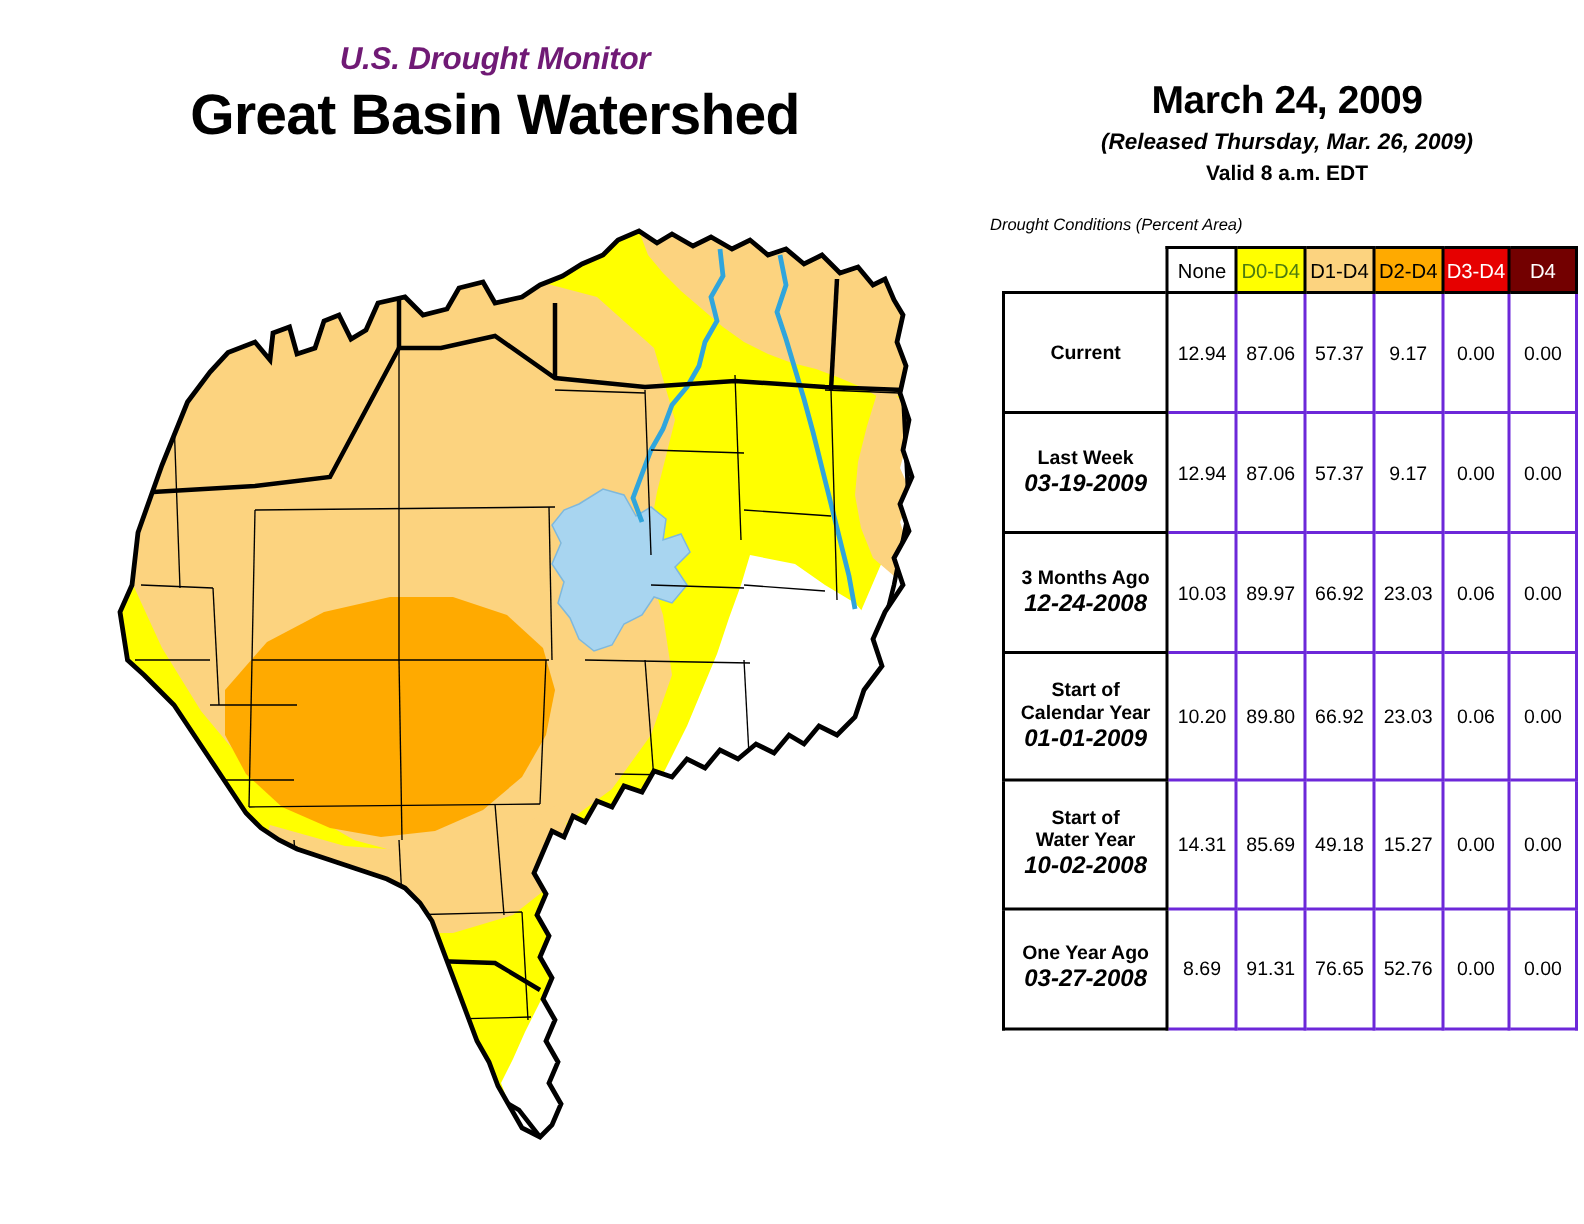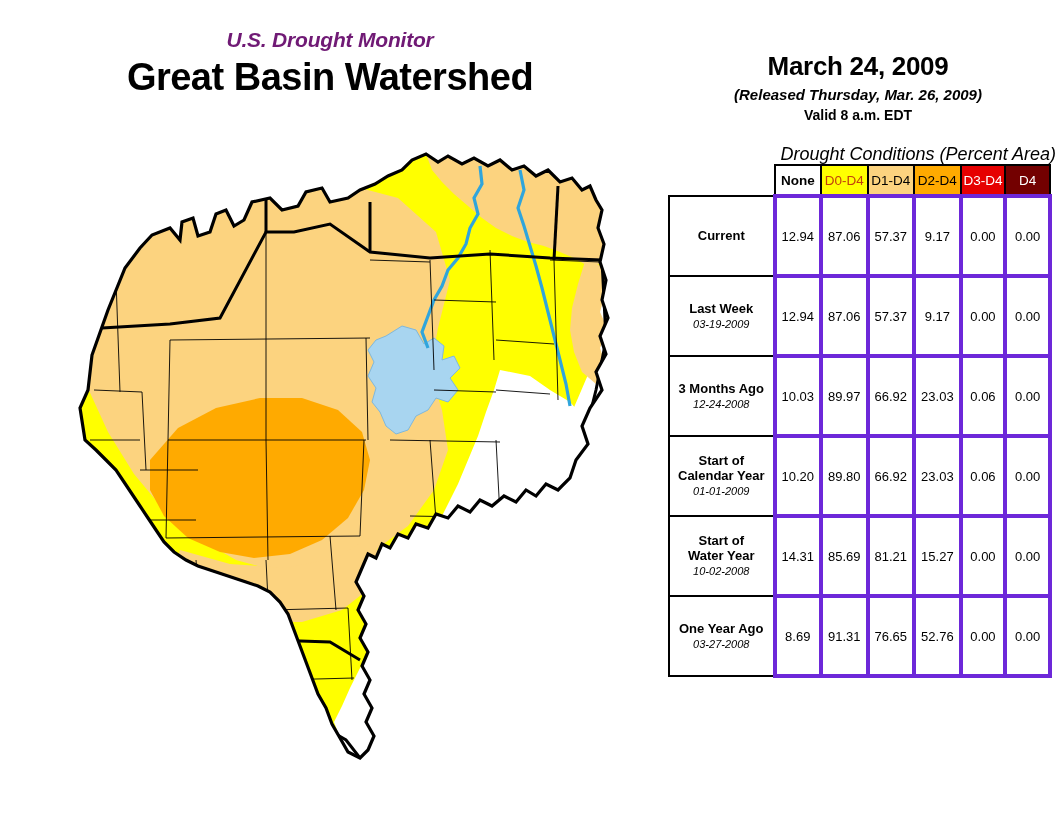--- a/index.html
+++ b/index.html
@@ -77,34 +77,34 @@
     font-size: 14px;
     font-weight: bold;
     margin-top: 4px;
     color: #000;
   }
 
   #table-caption {
     position: absolute;
     left: 0; top: 123px;
     width: 396px;
-    text-align: right;
-    font-size: 18px;
+    text-align: left;
+    font-size: 11px;
     font-style: italic;
     color: #000;
   }
 
   #conditions-table {
     position: absolute;
     left: 8px; top: 143px;
     border-collapse: collapse;
     width: 384px;
   }
   #conditions-table td, #conditions-table th {
-    border: 4px solid #6d28d9;
+    border: 2px solid #6d28d9;
     text-align: center;
     vertical-align: middle;
     font-size: 13px;
     color: #000;
     padding: 0;
   }
   #conditions-table thead th {
     height: 28px;
     font-weight: normal;
     font-size: 13.5px;
@@ -119,23 +119,23 @@
   }
   #conditions-table tbody td.rowlabel {
     font-weight: bold;
     font-size: 13px;
     line-height: 1.15;
     padding: 17px 4px;
     width: 108px;
   }
   #conditions-table tbody td.rowlabel .rl-date {
     display: block;
-    font-size: 11px;
+    font-size: 16px;
     font-style: italic;
-    font-weight: normal;
+    font-weight: bold;
     margin-top: 1px;
   }
   #conditions-table tbody td.val { width: 46px; }
   .tbl-outer { border: 2px solid #000 !important; }
   #legend {
     position: absolute;
     left: 672px; top: 464px;
     width: 380px;
   }
 </style>
@@ -321,22 +321,22 @@
     <div id="date-released">(Released Thursday, Mar. 26, 2009)</div>
     <div id="date-valid">Valid 8 a.m. EDT</div>
   </div>
 
   <div id="table-caption">Drought Conditions (Percent Area)</div>
 
   <table id="conditions-table">
     <thead>
       <tr id="thead-row">
         <th class="corner"></th>
-      <th style="background: rgb(255, 255, 255); color: rgb(0, 0, 0); font-weight: bold;">None</th>
-          <th style="background: rgb(255, 255, 0); color: #c2410c;">D0-D4</th>
+      <th style="background: rgb(255, 255, 255); color: rgb(0, 0, 0);">None</th>
+          <th style="background: rgb(255, 255, 0); color: #4d7c0f;">D0-D4</th>
           <th style="background: rgb(252, 211, 127); color: rgb(0, 0, 0);">D1-D4</th>
           <th style="background: rgb(255, 170, 0); color: rgb(0, 0, 0);">D2-D4</th>
           <th style="background: rgb(230, 0, 0); color: rgb(255, 255, 255);">D3-D4</th>
           <th style="background: rgb(115, 0, 0); color: rgb(255, 255, 255);">D4</th>
         </tr>
     </thead>
     <tbody id="tbody-rows">
         <tr>
           <td class="rowlabel tbl-outer"><span>Current</span></td>
           <td class="val">12.94</td>
@@ -370,21 +370,21 @@
           <td class="val">89.80</td>
           <td class="val">66.92</td>
           <td class="val">23.03</td>
           <td class="val">0.06</td>
           <td class="val">0.00</td>
         </tr>
         <tr>
           <td class="rowlabel tbl-outer"><span>Start of<br>Water Year</span><span class="rl-date">10-02-2008</span></td>
           <td class="val">14.31</td>
           <td class="val">85.69</td>
-          <td class="val">81.21</td>
+          <td class="val">49.18</td>
           <td class="val">15.27</td>
           <td class="val">0.00</td>
           <td class="val">0.00</td>
         </tr>
         <tr>
           <td class="rowlabel tbl-outer"><span>One Year Ago</span><span class="rl-date">03-27-2008</span></td>
           <td class="val">8.69</td>
           <td class="val">91.31</td>
           <td class="val">76.65</td>
           <td class="val">52.76</td>

